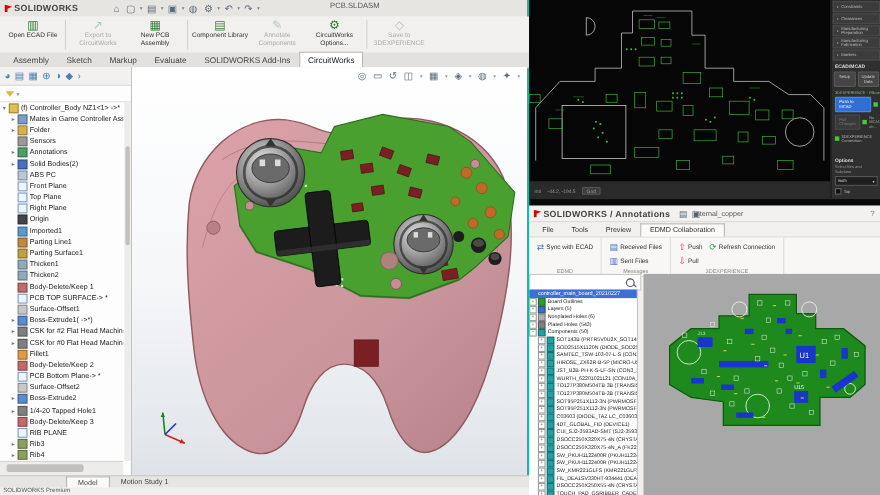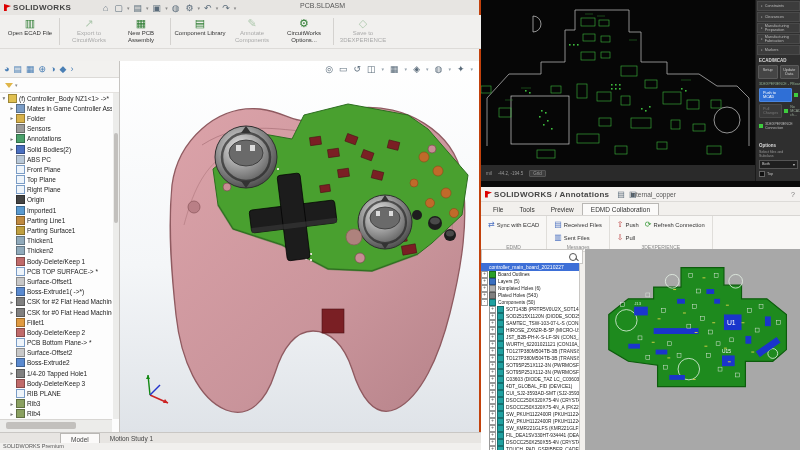--- a/index.html
+++ b/index.html
@@ -1,18 +1,18 @@
 <!DOCTYPE html>
 <html><head>
 <meta charset="utf-8">
 <style>
   html,body{margin:0;padding:0;background:#0a0a0a;font-family:"Liberation Sans",sans-serif;}
   #stage{position:relative;width:800px;height:450px;overflow:hidden;background:#0a0a0a;}
   
-  #sw{position:absolute;left:0;top:0;width:479px;height:450px;background:#f1f0ee;border-right:2px solid #c2410c;}
+  #sw{position:absolute;left:0;top:0;width:479px;height:450px;background:#f1f0ee;border-right:2px solid #14b8a6;}
   .sw-titlebar{position:absolute;left:0;top:0;width:100%;height:15px;background:#e7e5e2;display:flex;align-items:center;font-size:8px;color:#333;}
   .sw-logo{display:flex;align-items:center;margin-left:4px;font-weight:bold;font-size:8px;color:#b00;}
   .sw-logo .flag{width:7px;height:7px;background:#d00;clip-path:polygon(0 0,100% 30%,40% 55%,40% 100%,0 100%);margin-right:2px;}
   .sw-logo .brandtxt{color:#444;letter-spacing:.3px;}
   .tb-icons{display:flex;align-items:center;margin-left:30px;gap:2px;color:#5a6b7a;font-size:9px;}
   .tb-icons .ti{padding:0 2px;}
   .tb-icons .caret{font-size:5px;color:#888;}
   .sw-doc-title{position:absolute;left:300px;top:2px;font-size:7px;color:#555;}
   .cmdbar{position:absolute;left:0;top:15px;width:100%;height:33px;background:#f1f0ee;display:flex;align-items:stretch;padding-left:4px;border-bottom:1px solid #dddbd8;}
   .cbtn{display:flex;flex-direction:column;align-items:center;width:52px;padding-top:2px;cursor:pointer;}
@@ -177,20 +177,34 @@
           <span class="clabel">CircuitWorks Options...</span>
         </div>
 
         <span class="csep"></span>
         <div class="cbtn disabled">
           <span class="cicon">◇</span>
           <span class="clabel">Save to 3DEXPERIENCE</span>
         </div>
       </div>
 
+    <div class="swtabs">
+
+        <div class="swtab">Assembly</div>
+
+        <div class="swtab">Sketch</div>
+
+        <div class="swtab">Markup</div>
+
+        <div class="swtab">Evaluate</div>
+
+        <div class="swtab">SOLIDWORKS Add-Ins</div>
+
+        <div class="swtab active">CircuitWorks</div>
+      </div>
 
     <div id="treepanel">
       <div class="treetabs">
 
           <span class="ptab circuitworks-tree-tab-icon">◕</span>
 
           <span class="ptab featuremanager-tab-icon">▤</span>
 
           <span class="ptab propertymanager-tab-icon">▦</span>
 

